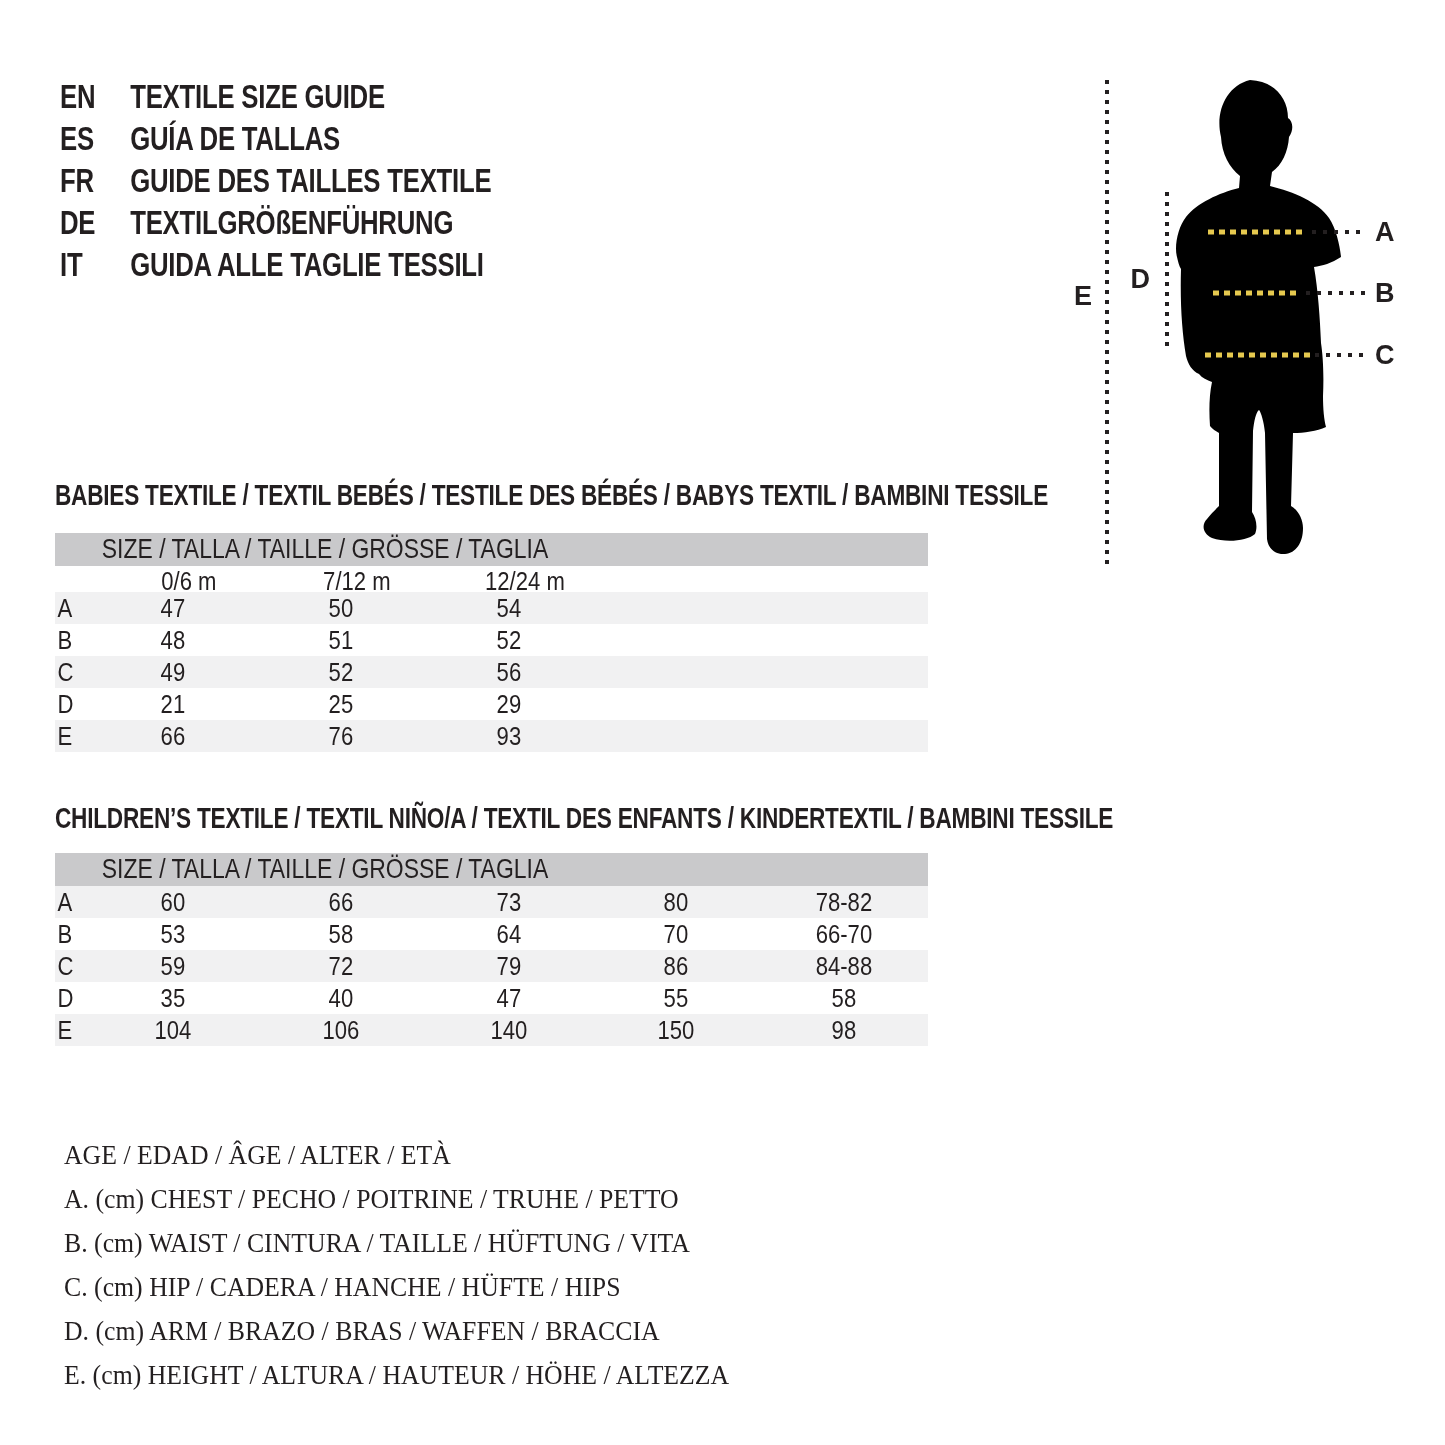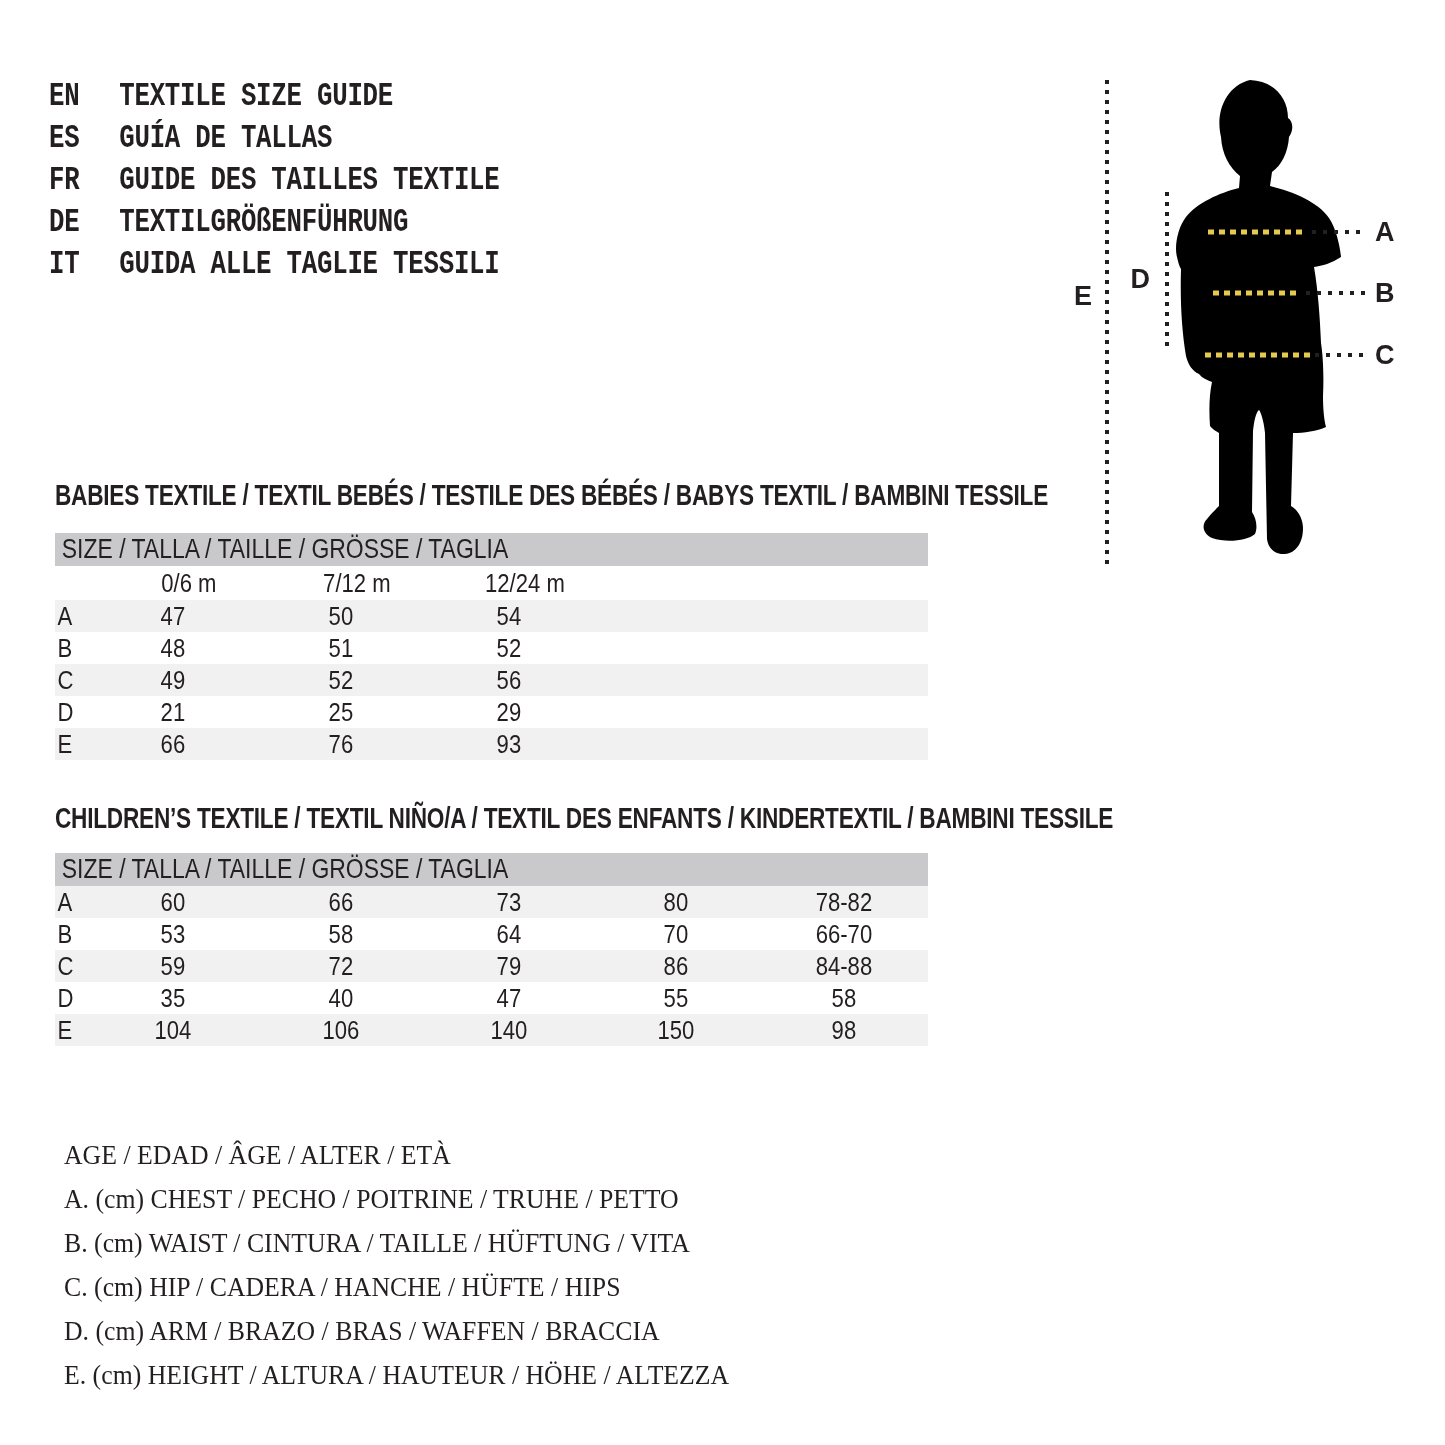--- a/index.html
+++ b/index.html
@@ -11,21 +11,21 @@
   html,body{margin:0;padding:0;background:#fff;}
   #page{
     position:relative;
     width:1445px;height:1445px;
     background:#fff;
     font-family:"Liberation Sans","DejaVu Sans",sans-serif;
     color:var(--text);
     overflow:hidden;
   }
   
-  .header-langs{position:absolute;left:49px;top:76px;font-family:Liberation Mono, monospace;}
+  .header-langs{position:absolute;left:60px;top:76px;}
   .lang-row{
     display:flex;height:42px;line-height:42px;
     font-size:33px;font-weight:700;letter-spacing:-0.3px;
     transform:scaleX(0.78);transform-origin:left center;
     white-space:nowrap;
   }
   .lang-code{width:90px;flex:0 0 90px;}
   
   .section-title{
     position:absolute;left:55px;height:28px;line-height:28px;
@@ -34,31 +34,31 @@
     white-space:nowrap;
   }
   .section-title.babies{top:481px;}
   .section-title.children{top:804px;}
   
   .stable{position:absolute;left:55px;width:873px;}
   .stable.babies{top:533px;}
   .stable.children{top:853px;}
   .size-bar{
     height:33px;line-height:33px;background:var(--bar-gray);
-    font-size:27px;font-weight:400;white-space:nowrap;overflow:visible;
+    font-size:27px;font-weight:400;white-space:nowrap;overflow:visible;padding-left:40px;
   }
   .size-bar span{
     display:inline-block;padding-left:8px;
     transform:scaleX(0.85);transform-origin:left center;
   }
   .trow{
     display:grid;grid-template-columns:34px repeat(5,1fr);
     height:32px;align-items:center;
   }
-  .trow.colhead{height:34px;gap:32px;}
+  .trow.colhead{height:26px;gap:32px;}
   .trow.alt{background:var(--row-gray);}
   .cell{
     text-align:center;font-size:26px;font-weight:400;
     transform:scaleX(0.85);transform-origin:center center;
     white-space:nowrap;
   }
   .cell.rlabel{text-align:left;padding-left:3px;transform-origin:left center;}
   
   .legend{position:absolute;left:64px;top:1133px;font-family:Liberation Serif, serif;}
   .legend-line{

